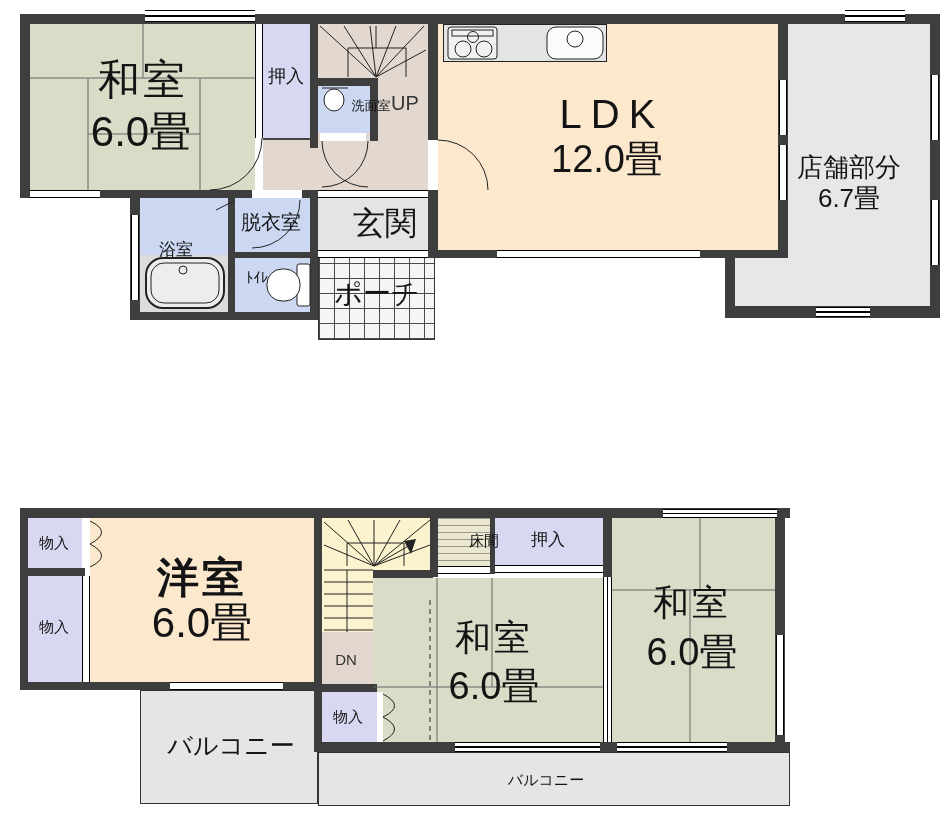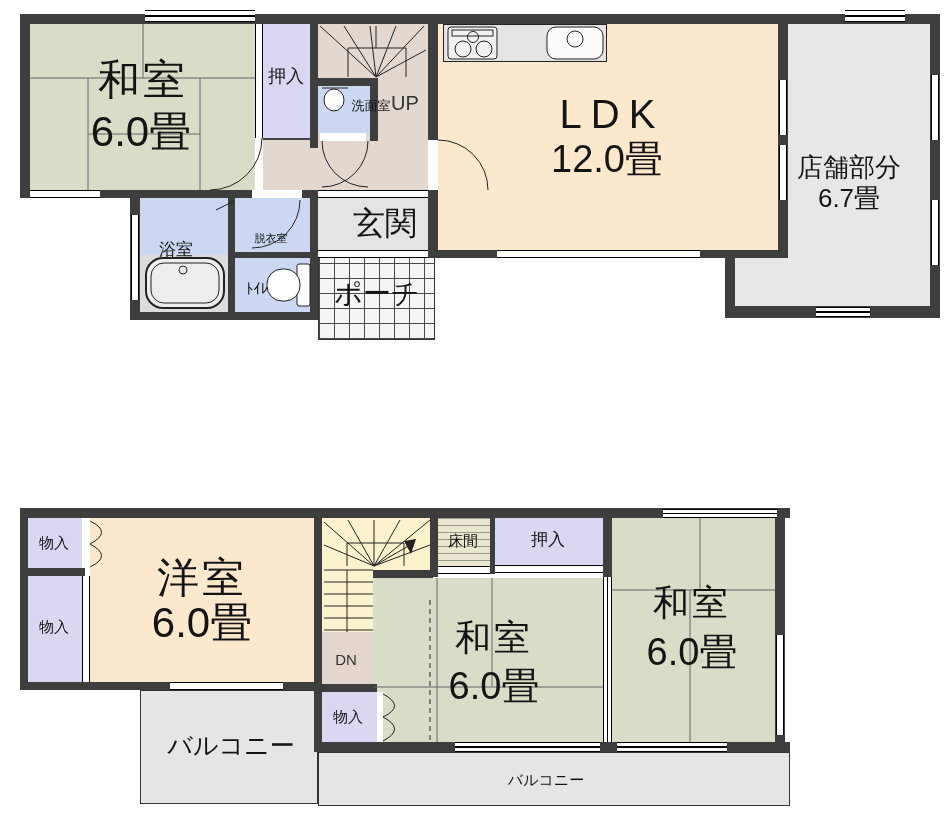--- a/index.html
+++ b/index.html
@@ -89,22 +89,22 @@
     <span class="lbl" style="left:143px;top:80px;font-size:42px;letter-spacing:3px;">和室</span>
     <span class="lbl" style="left:141px;top:132px;font-size:42px;">6.0畳</span>
     <span class="lbl" style="left:286px;top:76px;font-size:18px;">押入</span>
     <span class="lbl" style="left:343px;top:105px;font-size:13px;margin-left:28px;">洗面室</span>
     <span class="lbl" style="left:405px;top:103px;font-size:20px;color:#333;">UP</span>
     <span class="lbl" style="left:612px;top:114px;font-size:40px;letter-spacing:9px;">LDK</span>
     <span class="lbl" style="left:607px;top:159px;font-size:38px;">12.0畳</span>
     <span class="lbl" style="left:849px;top:167px;font-size:26px;">店舗部分</span>
     <span class="lbl" style="left:849px;top:198px;font-size:26px;">6.7畳</span>
     <span class="lbl" style="left:176px;top:249px;font-size:17px;">浴室</span>
-    <span class="lbl" style="left:271px;top:238px;font-size:11px;">脱衣室</span>
-    <span class="lbl" style="left:257px;top:288px;font-size:15px;">ﾄｲﾚ</span>
+    <span class="lbl" style="left:271px;top:222px;font-size:20px;">脱衣室</span>
+    <span class="lbl" style="left:257px;top:277px;font-size:15px;">ﾄｲﾚ</span>
     <span class="lbl" style="left:385px;top:223px;font-size:32px;">玄関</span>
     <span class="lbl" style="left:377px;top:294px;font-size:28px;">ポーチ</span>
   </div>
 
   <div>
 
     <div class="room cream z1" style="left:90px;top:518px;width:224px;height:164px;"></div>
     <div class="room closet z1" style="left:28px;top:518px;width:54px;height:50px;"></div>
     <div class="room closet z1" style="left:28px;top:576px;width:54px;height:106px;"></div>
     <div class="room yellow z1" style="left:322px;top:518px;width:111px;height:52px;"></div>
@@ -136,27 +136,27 @@
     <div class="win-v z4" style="left:603px;top:577px;width:9px;height:165px;"></div>
     <div class="open z4" style="left:82px;top:518px;width:8px;height:50px;"></div>
     <div class="win-v z4" style="left:82px;top:576px;width:8px;height:106px;"></div>
     <div class="win-h z4" style="left:170px;top:682px;width:113px;height:8px;"></div>
     <div class="win-h z4" style="left:663px;top:509px;width:114px;height:9px;"></div>
     <div class="win-v z4" style="left:776px;top:635px;width:8px;height:100px;"></div>
     <div class="win-h z4" style="left:455px;top:742px;width:145px;height:10px;"></div>
     <div class="win-h z4" style="left:617px;top:742px;width:110px;height:10px;"></div>
     <div class="open z4" style="left:377px;top:692px;width:6px;height:50px;"></div>
 
-    <span class="lbl" style="left:202px;top:578px;font-size:42px;letter-spacing:3px;">洋室</span>
+    <span class="lbl" style="left:202px;top:578px;font-size:42px;letter-spacing:3px;font-weight:bold;">洋室</span>
     <span class="lbl" style="left:202px;top:623px;font-size:42px;">6.0畳</span>
     <span class="lbl" style="left:54px;top:542px;font-size:15px;">物入</span>
     <span class="lbl" style="left:54px;top:626px;font-size:15px;">物入</span>
     <span class="lbl" style="left:348px;top:716px;font-size:15px;">物入</span>
     <span class="lbl" style="left:346px;top:659px;font-size:15px;color:#333;">DN</span>
-    <span class="lbl" style="left:463px;top:540px;font-size:15px;">床間</span>
+    <span class="lbl" style="left:484px;top:540px;font-size:15px;">床間</span>
     <span class="lbl" style="left:548px;top:539px;font-size:17px;">押入</span>
     <span class="lbl" style="left:494px;top:638px;font-size:36px;letter-spacing:3px;">和室</span>
     <span class="lbl" style="left:494px;top:686px;font-size:38px;">6.0畳</span>
     <span class="lbl" style="left:692px;top:603px;font-size:36px;letter-spacing:3px;">和室</span>
     <span class="lbl" style="left:692px;top:652px;font-size:38px;">6.0畳</span>
     <span class="lbl" style="left:231px;top:745px;font-size:25px;">バルコニー</span>
     <span class="lbl" style="left:546px;top:779px;font-size:15px;">バルコニー</span>
   </div>
 
   <svg class="lines" width="952" height="829" viewBox="0 0 952 829" fill="none" stroke="#222" stroke-width="1">

